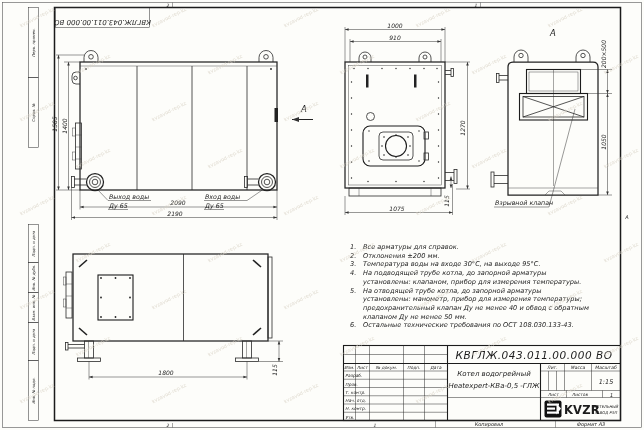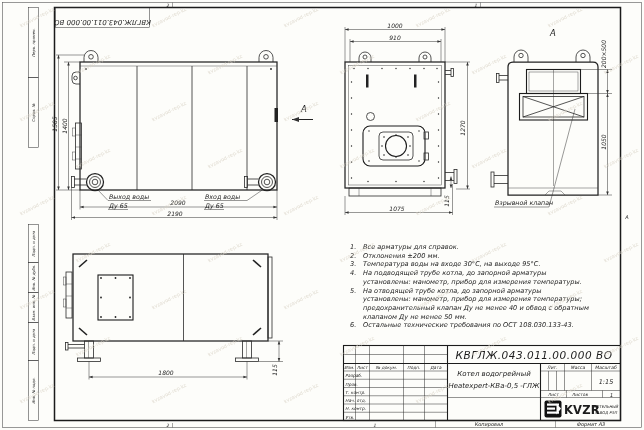--- a/index.html
+++ b/index.html
@@ -386,21 +386,21 @@
   <div class="note">
         <span class="n">2.</span>
         <span class="t">Отклонения ±200 мм.</span>
       </div>
   <div class="note">
         <span class="n">3.</span>
         <span class="t">Температура воды на входе 30°С, на выходе 95°С.</span>
       </div>
   <div class="note">
         <span class="n">4.</span>
-        <span class="t">На подводящей трубе котла, до запорной арматуры установлены: манометр, прибор для измерения температуры.</span>
+        <span class="t">На подводящей трубе котла, до запорной арматуры установлены: клапаном, прибор для измерения температуры.</span>
       </div>
   <div class="note">
         <span class="n">5.</span>
         <span class="t">На отводящей трубе котла, до запорной арматуры установлены: манометр, прибор для измерения температуры; предохранительный клапан Ду не менее 40 и обвод с обратным клапаном Ду не менее 50 мм.</span>
       </div>
   <div class="note">
         <span class="n">6.</span>
         <span class="t">Остальные технические требования по ОСТ 108.030.133-43.</span>
       </div>
 </div>

